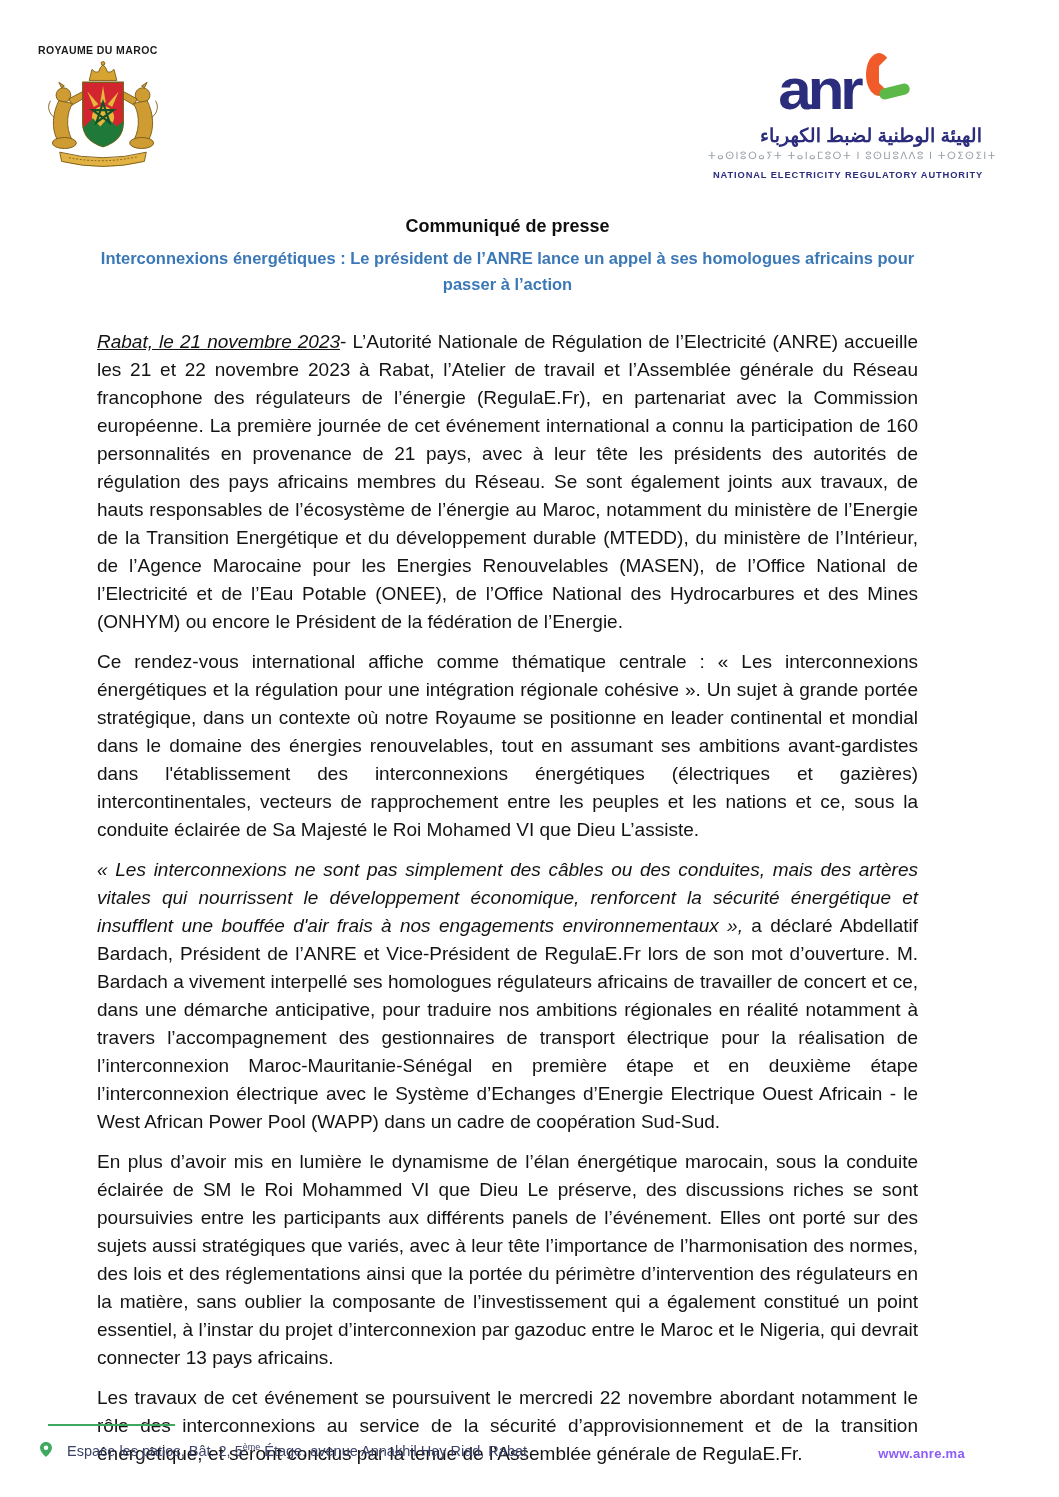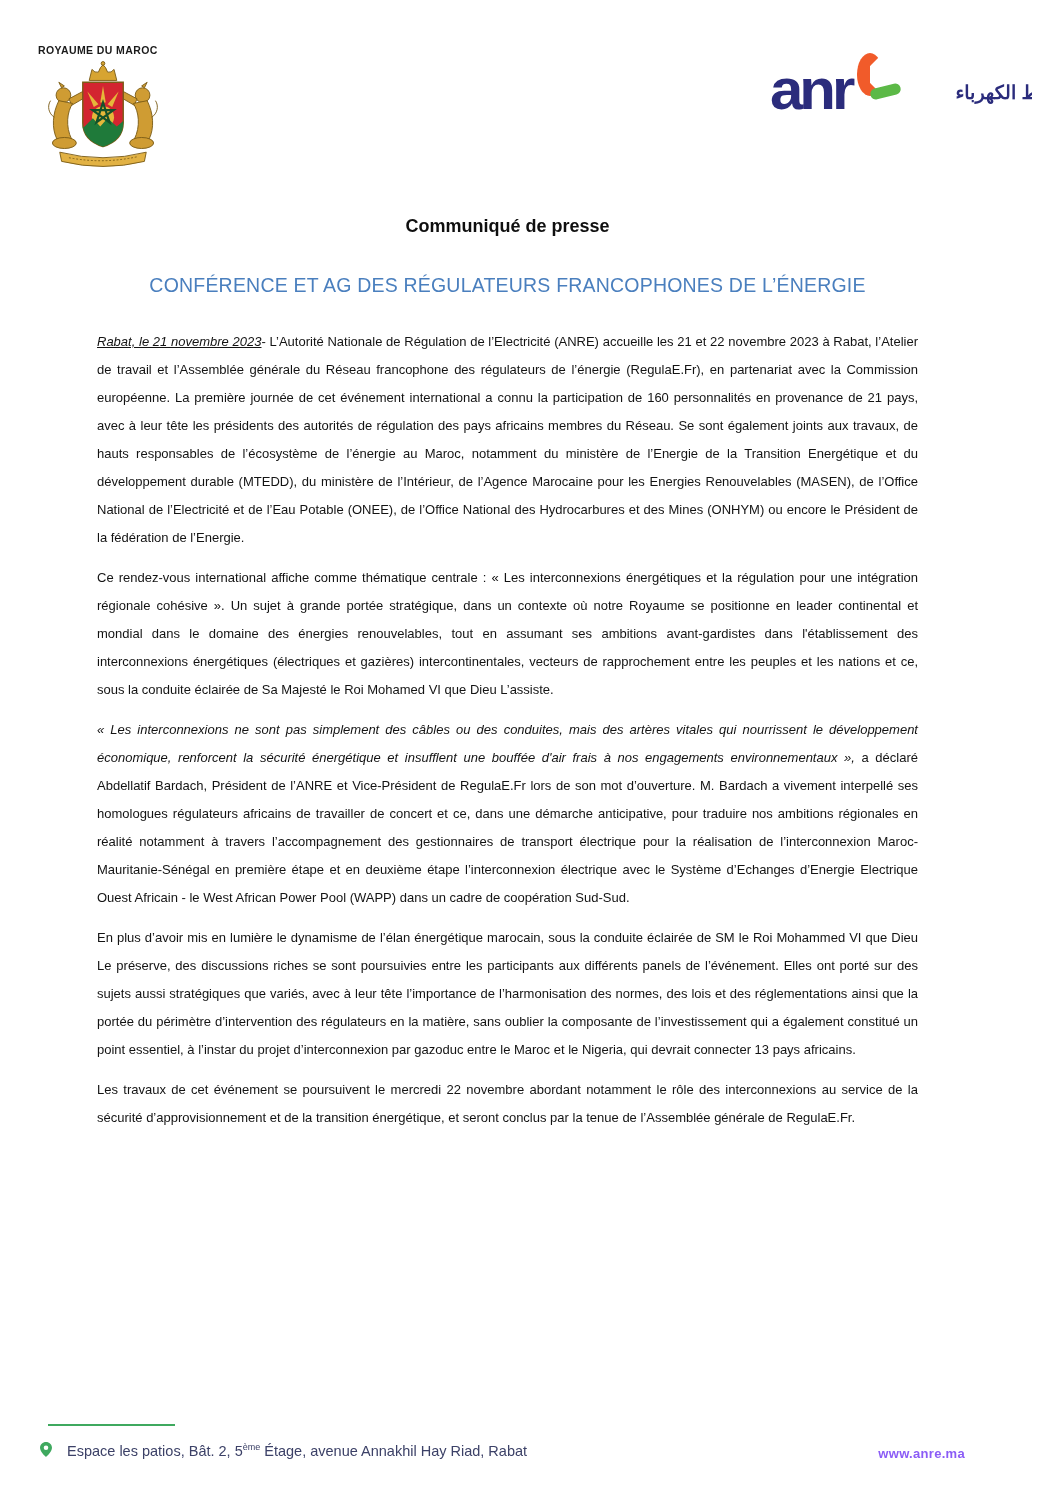--- a/index.html
+++ b/index.html
@@ -11,22 +11,22 @@
     color:#111111;
     overflow:hidden;
   }
   
   .kingdom-label{
     position:absolute;left:38px;top:44px;
     font-size:10.5px;font-weight:bold;color:#1a1a1a;letter-spacing:.4px;
   }
   .coat{position:absolute;left:34px;top:60px;}
   .logo{
-    position:absolute;right:52px;top:60px;width:210px;
-    display:flex;flex-direction:row;align-items:center;
+    position:absolute;right:79px;top:60px;width:210px;
+    display:flex;flex-direction:column;align-items:center;
   }
   .wordmark{display:flex;align-items:center;height:60px;}
   .wordmark .anr{
     font-size:60px;font-weight:bold;letter-spacing:-4px;line-height:1;
     color:#2b2c7c;transform:scaleY(.95);
   }
   .e-wrap{position:relative;width:52px;height:52px;margin-left:6px;margin-top:4px;}
   .e-ring{
     box-sizing:border-box;width:52px;height:52px;
     border:13px solid #f15b2a;border-right-color:transparent;
@@ -56,21 +56,21 @@
   .headline{
     text-align:center;font-size:19.5px;font-weight:400;color:#4a7fbe;
     margin:37px 0 0 0;letter-spacing:.2px;
   }
   .subheadline{
     text-align:center;font-size:16.5px;font-weight:bold;color:#3b78b7;
     line-height:26px;margin:8px 0 0 0;
   }
   .body-text{margin-top:31px;}
   .para{
-    font-size:13px;line-height:28px;text-align:justify;
+    font-size:19px;line-height:28px;text-align:justify;
     margin:0 0 12px 0;color:#131313;
   }
   .para:last-child{margin-bottom:15px;}
   .italic{font-style:italic;}
   .italic-underline{font-style:italic;text-decoration:underline;}
   
   .footer{position:absolute;left:40px;right:67px;bottom:34px;}
   .footer-rule{width:127px;height:2px;background:#3fa95f;margin:0 0 9px 8px;}
   .f-row{
     display:flex;align-items:center;gap:15px;
@@ -143,21 +143,21 @@
         <span class="e-dash"></span>
       </span>
     </div>
     <div class="logo-arabic" dir="rtl">الهيئة الوطنية لضبط الكهرباء</div>
     <div class="logo-tifinagh">ⵜⴰⵙⵏⵓⵔⴰⵢⵜ ⵜⴰⵏⴰⵎⵓⵔⵜ ⵏ ⵓⵙⵡⵓⴷⴷⵓ ⵏ ⵜⵔⵉⵙⵉⵏⵜ</div>
     <div class="logo-english">NATIONAL ELECTRICITY REGULATORY AUTHORITY</div>
   </div>
 
   <div class="content">
     <h1 class="doc-title">Communiqué de presse</h1>
-    <h2 class="headline">CONFÉRENCE ET AG DES RÉGULATEURS FRANCOPHONES DE L’ÉNERGIE</h2>
+    <h3 class="subheadline">Interconnexions énergétiques : Le président de l’ANRE lance un appel à ses homologues africains pour passer à l’action</h3>
     <div class="body-text">
         <p class="para"><span class="italic-underline">Rabat, le 21 novembre 2023</span><span>- L’Autorité Nationale de Régulation de l’Electricité (ANRE) accueille les 21 et 22 novembre 2023 à Rabat, l’Atelier de travail et l’Assemblée générale du Réseau francophone des régulateurs de l’énergie (RegulaE.Fr), en partenariat avec la Commission européenne. La première journée de cet événement international a connu la participation de 160 personnalités en provenance de 21 pays, avec à leur tête les présidents des autorités de régulation des pays africains membres du Réseau. Se sont également joints aux travaux, de hauts responsables de l’écosystème de l’énergie au Maroc, notamment du ministère de l’Energie de la Transition Energétique et du développement durable (MTEDD), du ministère de l’Intérieur, de l’Agence Marocaine pour les Energies Renouvelables (MASEN), de l’Office National de l’Electricité et de l’Eau Potable (ONEE), de l’Office National des Hydrocarbures et des Mines (ONHYM) ou encore le Président de la fédération de l’Energie.</span></p>
         <p class="para"><span>Ce rendez-vous international affiche comme thématique centrale : « Les interconnexions énergétiques et la régulation pour une intégration régionale cohésive ». Un sujet à grande portée stratégique, dans un contexte où notre Royaume se positionne en leader continental et mondial dans le domaine des énergies renouvelables, tout en assumant ses ambitions avant-gardistes dans l'établissement des interconnexions énergétiques (électriques et gazières) intercontinentales, vecteurs de rapprochement entre les peuples et les nations et ce, sous la conduite éclairée de Sa Majesté le Roi Mohamed VI que Dieu L’assiste.</span></p>
         <p class="para"><span class="italic">« Les interconnexions ne sont pas simplement des câbles ou des conduites, mais des artères vitales qui nourrissent le développement économique, renforcent la sécurité énergétique et insufflent une bouffée d'air frais à nos engagements environnementaux »,</span><span> a déclaré Abdellatif Bardach, Président de l’ANRE et Vice-Président de RegulaE.Fr lors de son mot d’ouverture. M. Bardach a vivement interpellé ses homologues régulateurs africains de travailler de concert et ce, dans une démarche anticipative, pour traduire nos ambitions régionales en réalité notamment à travers l’accompagnement des gestionnaires de transport électrique pour la réalisation de l’interconnexion Maroc-Mauritanie-Sénégal en première étape et en deuxième étape l’interconnexion électrique avec le Système d’Echanges d’Energie Electrique Ouest Africain - le West African Power Pool (WAPP) dans un cadre de coopération Sud-Sud.</span></p>
         <p class="para"><span>En plus d’avoir mis en lumière le dynamisme de l’élan énergétique marocain, sous la conduite éclairée de SM le Roi Mohammed VI que Dieu Le préserve, des discussions riches se sont poursuivies entre les participants aux différents panels de l’événement. Elles ont porté sur des sujets aussi stratégiques que variés, avec à leur tête l’importance de l’harmonisation des normes, des lois et des réglementations ainsi que la portée du périmètre d’intervention des régulateurs en la matière, sans oublier la composante de l’investissement qui a également constitué un point essentiel, à l’instar du projet d’interconnexion par gazoduc entre le Maroc et le Nigeria, qui devrait connecter 13 pays africains.</span></p>
         <p class="para"><span>Les travaux de cet événement se poursuivent le mercredi 22 novembre abordant notamment le rôle des interconnexions au service de la sécurité d’approvisionnement et de la transition énergétique, et seront conclus par la tenue de l’Assemblée générale de RegulaE.Fr.</span></p>
       </div>
   </div>
 
   <div class="footer">

